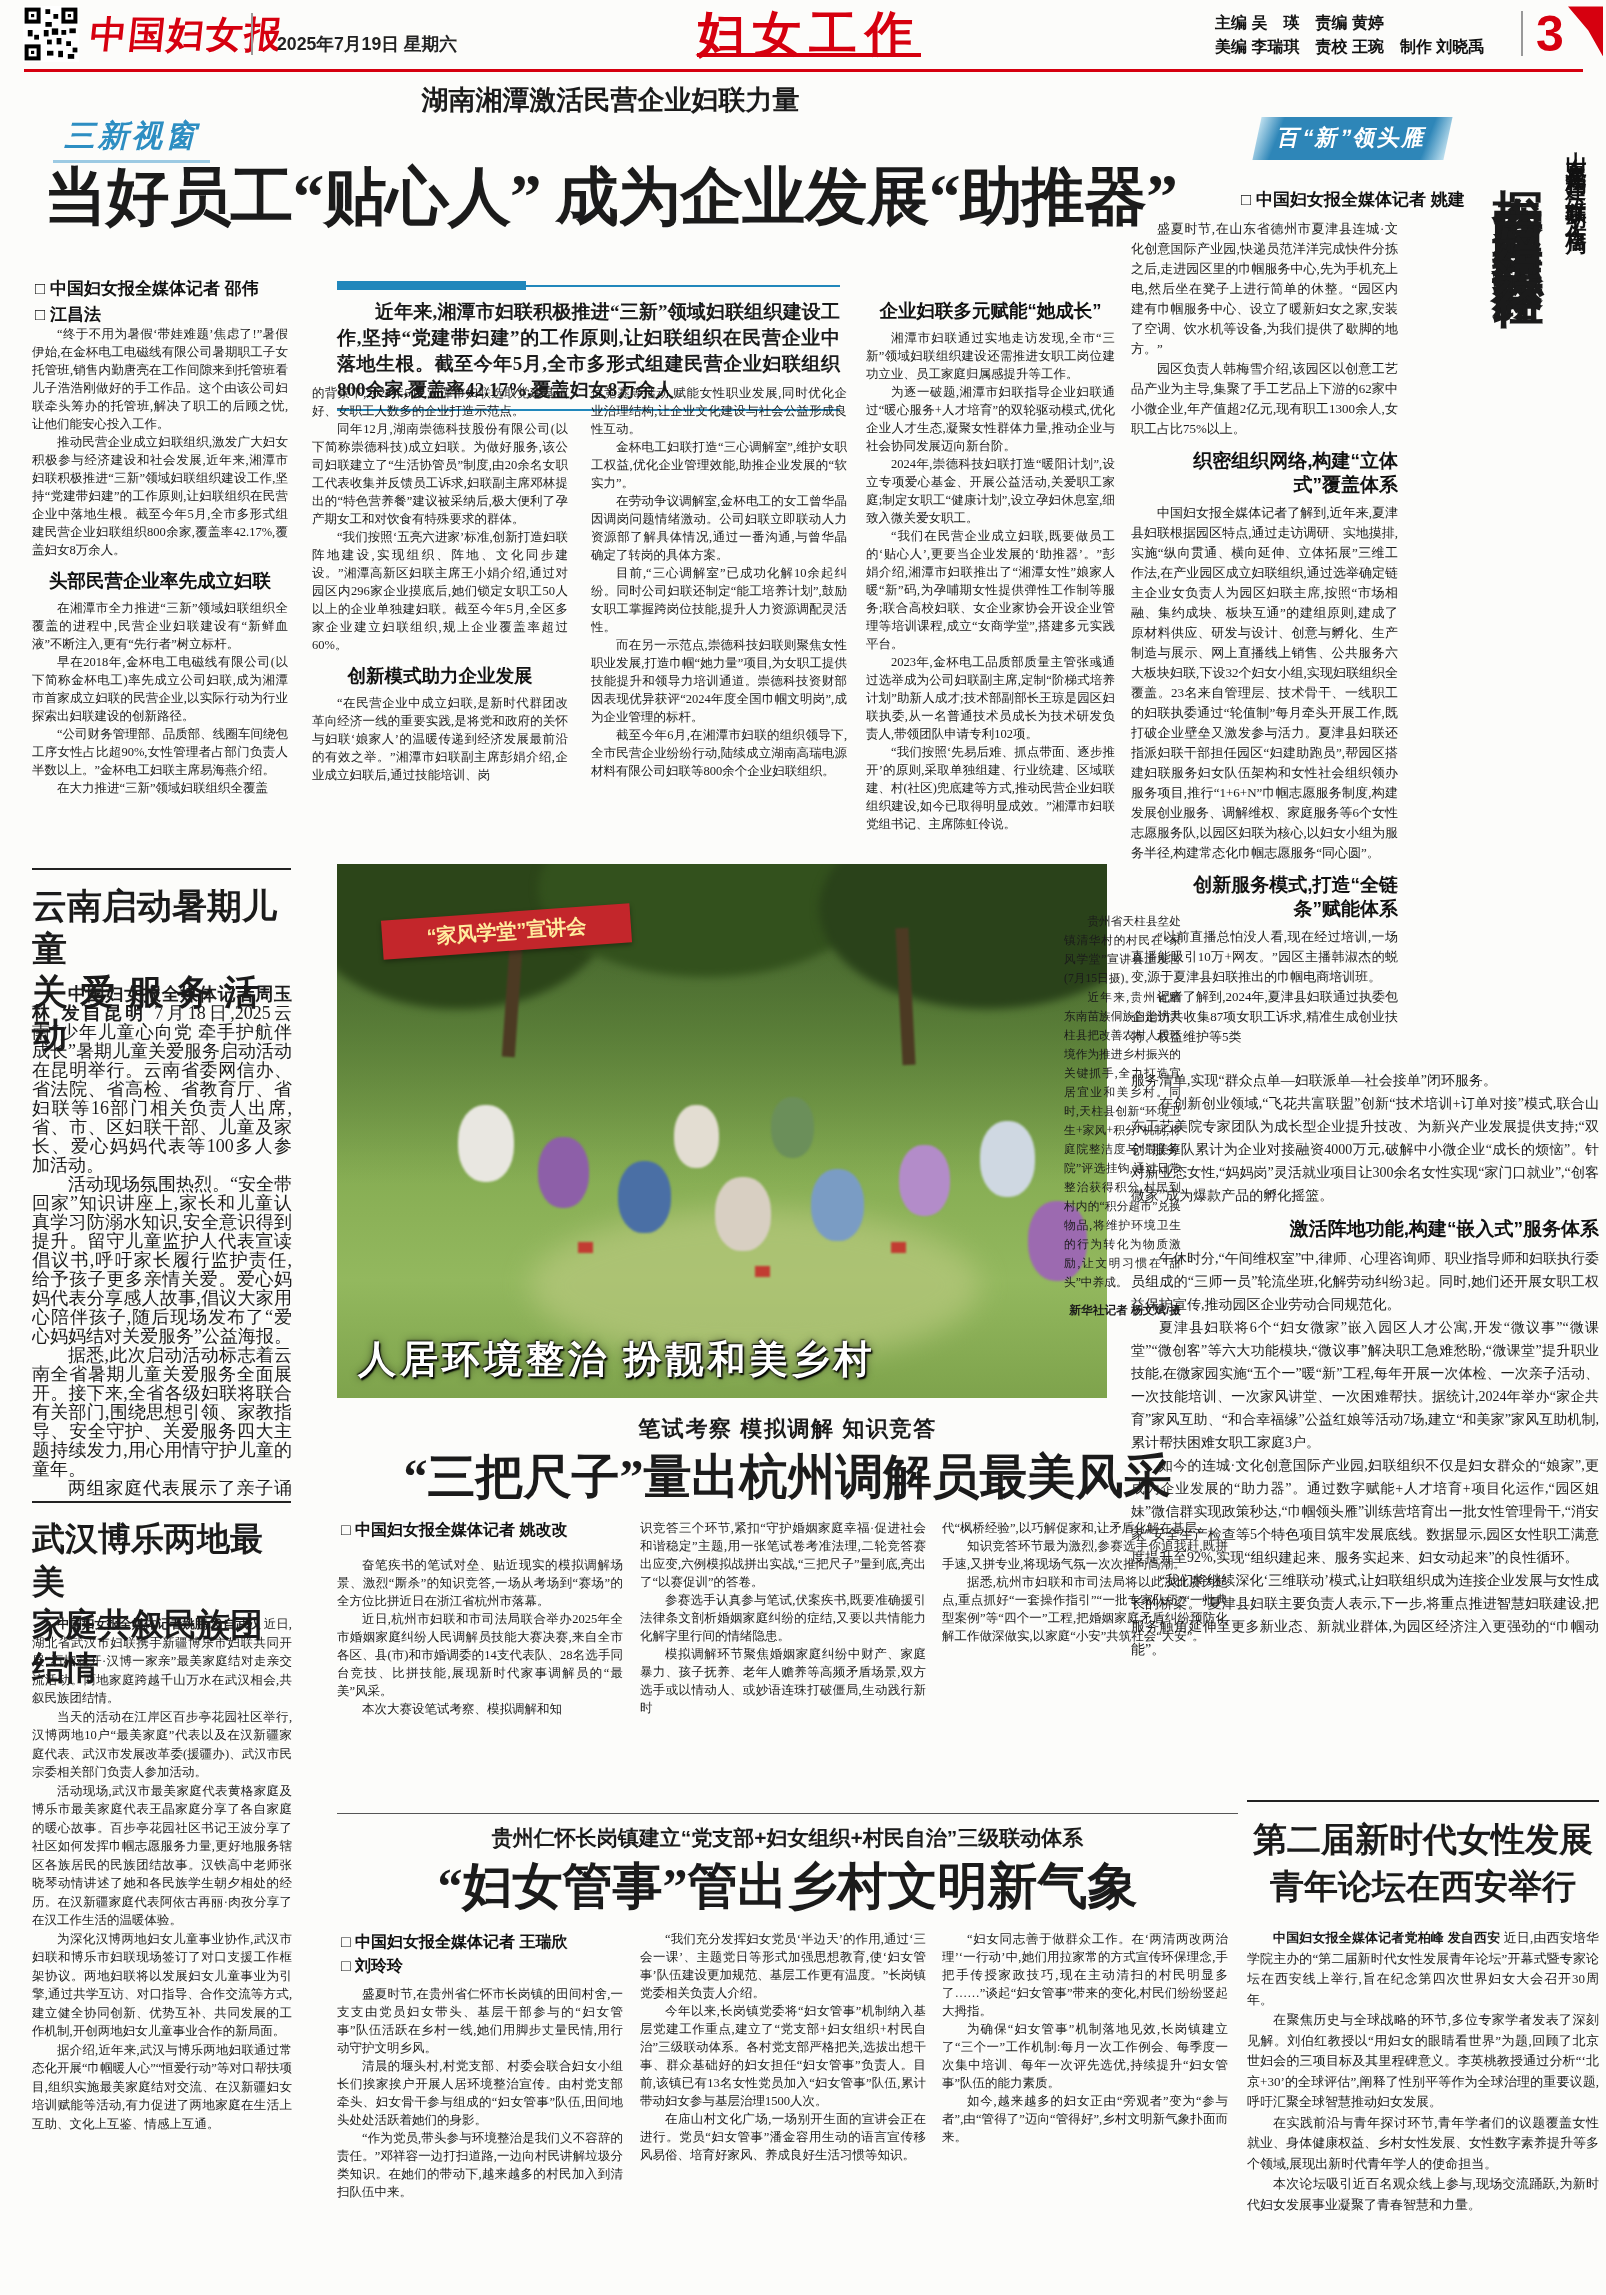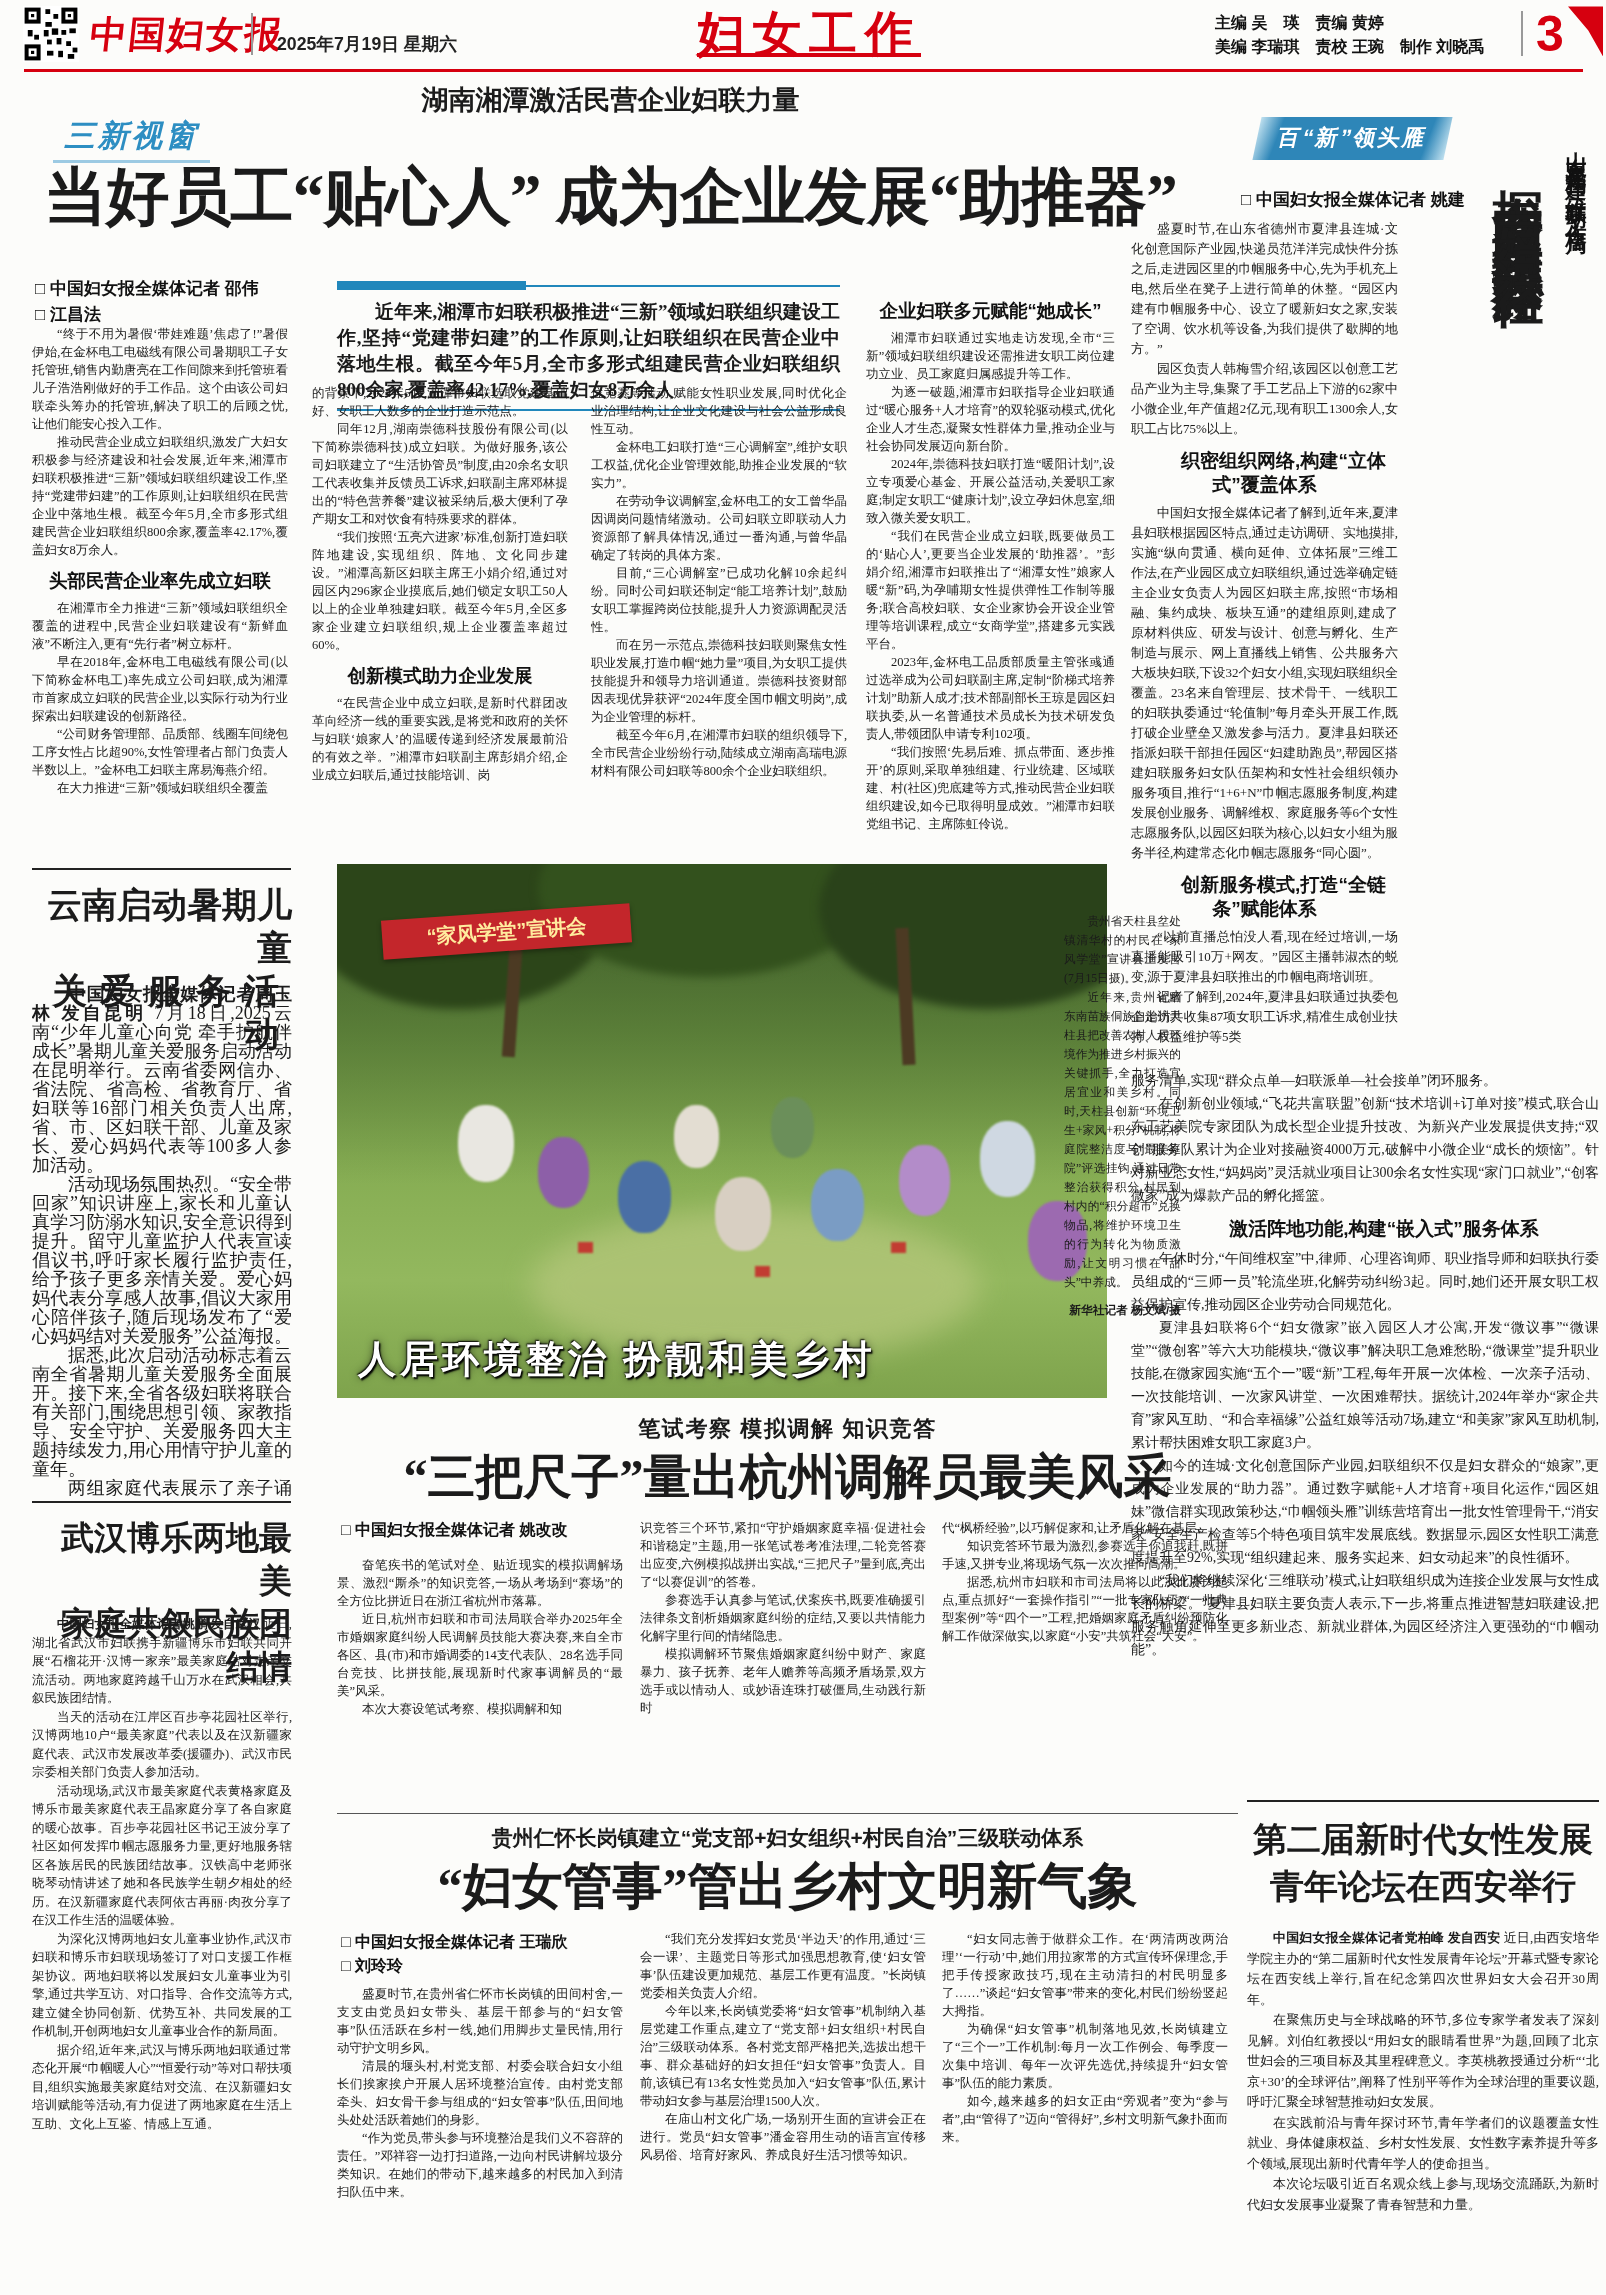--- a/index.html
+++ b/index.html
@@ -49,21 +49,21 @@
   .lead-col1{left:32px;top:325px;width:256px;height:515px;}
   .lead-col2{left:312px;top:384px;width:256px;height:456px;}
   .lead-col3{left:591px;top:384px;width:256px;height:456px;}
   .lead-col4{left:866px;top:289px;width:249px;height:550px;}
   
   .right-badge{left:1257px;top:117px;background:linear-gradient(100deg,#bfe0ef 0%,#2e86b8 12%,#2e86b8 88%,#bfe0ef 100%);
                color:#fff;font-size:22px;font-weight:bold;font-family:"Liberation Sans",sans-serif;
                padding:6.4px 21px;transform:skewX(-12deg);letter-spacing:2.4px;}
   .right-byline{left:1241px;top:188px;font-size:17px;}
   .right-narrow{left:1131px;top:219px;width:267px;height:845px;font-size:13px;line-height:20px;}
-  .right-narrow h4,.right-wide h4{text-align:center;text-indent:2em;font-size:19px;}
+  .right-narrow h4,.right-wide h4{text-align:right;text-indent:2em;font-size:19px;}
   .right-wide{left:1131px;top:1069px;width:468px;height:689px;font-size:14px;line-height:23px;}
   .v-kicker{left:1562px;top:135px;height:795px;writing-mode:vertical-rl;font-size:21px;font-weight:bold;
             font-family:"Liberation Sans",sans-serif;letter-spacing:5.6px;color:#111;}
   .v-headline{left:1483px;top:149px;height:876px;writing-mode:vertical-rl;font-size:51px;font-weight:900;
               letter-spacing:6.4px;font-family:"Liberation Serif",serif;}
   
   .photo{left:337px;top:864px;width:770px;height:534px;overflow:hidden;
          background:linear-gradient(180deg,#41602b 0%,#54763500 60%),
                     linear-gradient(180deg,#597c37 0%,#6f9743 30%,#85ac52 55%,#93b85e 78%,#7ea34c 100%);}
   .blob{position:absolute;border-radius:50%;filter:blur(4px);}
@@ -81,21 +81,21 @@
         background:#b7c87d;filter:blur(14.5px);opacity:.7;}
   .stool{position:absolute;width:14.5px;height:11.2px;background:#c23c32;filter:blur(0.8px);}
   .photo-overlay{position:absolute;left:21px;bottom:13px;color:#fff;font-size:38px;font-weight:900;
                  letter-spacing:4px;font-family:"Liberation Serif",serif;
                  text-shadow:1.6px 1.6px 1.6px #000,-0.8px -0.8px 1.6px #000,0 0 8px rgba(0,0,0,.6);}
   .photo-cap{left:1064px;top:912px;width:117px;height:492px;font-size:11.7px;line-height:19px;}
   .photo-cap .credit{text-indent:0;font-weight:bold;font-family:"Liberation Sans",sans-serif;margin-top:8px;text-align:right;}
   
   .thin-div{background:#222;height:2.4px;}
   .yn-div{left:32px;top:868px;width:259px;}
-  .small-headline{width:260px;text-align:right;font-weight:900;font-family:Liberation Serif, serif;}
+  .small-headline{width:260px;text-align:left;font-weight:900;font-family:Liberation Sans, sans-serif;}
   .yn-h{left:32px;top:884px;font-size:35px;line-height:43px;}
   .sp{letter-spacing:13px;}
   .yn-body{left:32px;top:985px;width:260px;height:511px;font-size:18px;line-height:19px;}
   .wh-div{left:32px;top:1501px;width:259px;}
   .wh-h{left:32px;top:1517px;font-size:33px;line-height:43px;}
   .wh-body{left:32px;top:1615px;width:260px;height:675px;font-size:12.5px;line-height:18.5px;}
   
   .hz-kicker{left:337px;top:1414px;width:901px;text-align:center;font-size:22px;font-weight:bold;
              font-family:"Liberation Sans",sans-serif;letter-spacing:1.6px;}
   .hz-headline{left:337px;top:1445px;width:901px;text-align:center;font-size:48px;font-weight:900;

